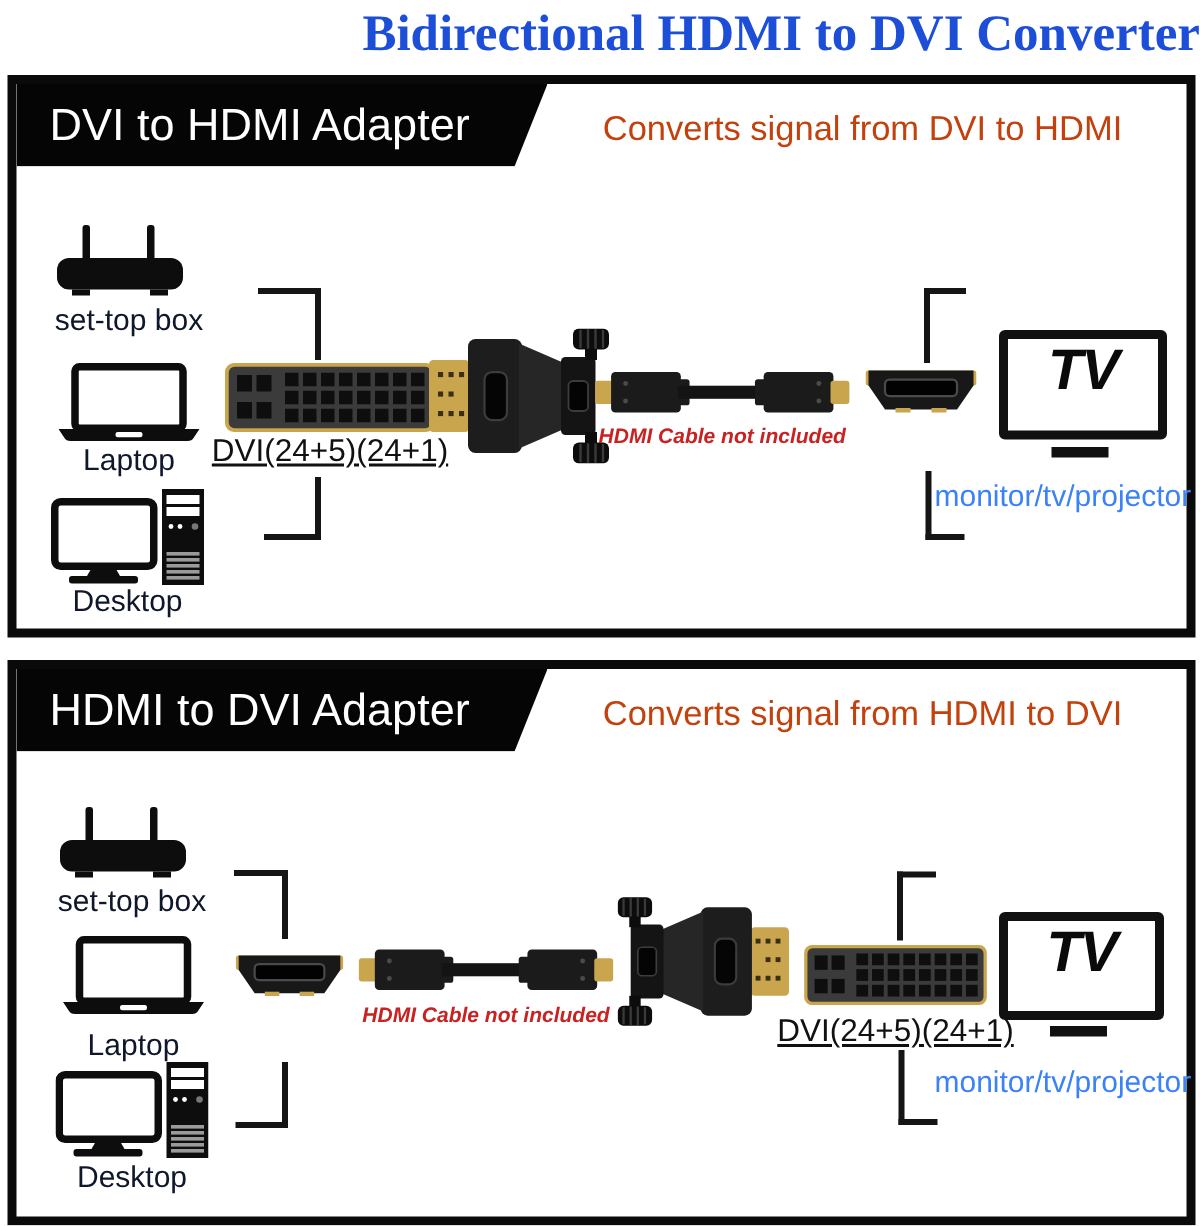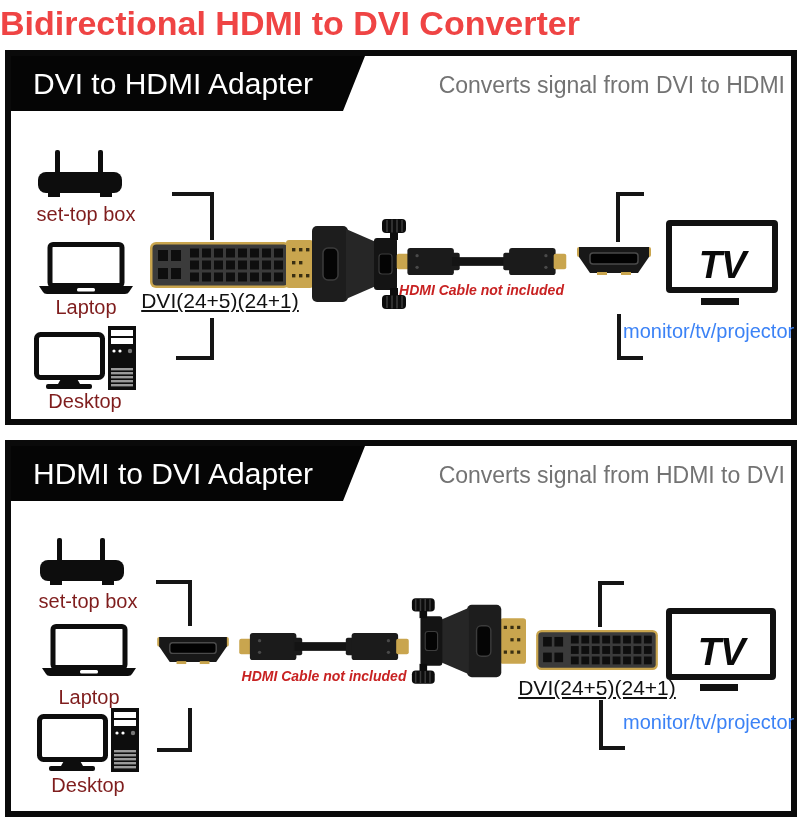--- a/index.html
+++ b/index.html
@@ -1,36 +1,36 @@
 <!DOCTYPE html>
 <html><head>
 <meta charset="utf-8">
 <style>
   html,body{margin:0;padding:0;background:#fff;}
   #stage{position:relative;width:800px;height:817px;background:#fff;overflow:hidden;
          font-family:"Liberation Sans","DejaVu Sans",sans-serif;color:#111;}
   .abs{position:absolute;}
-  #page-title{position:absolute;top:4px;left:0;width:100%;text-align:left;
-              font-size:34px;font-weight:bold;letter-spacing:0px;color:#ef4444;}
+  #page-title{position:absolute;top:4px;left:0;width:100%;text-align:right;
+              font-size:34px;font-weight:bold;letter-spacing:0px;color:#1d4ed8;font-family:Liberation Serif, serif;}
   .panel{position:absolute;left:5px;width:792px;border:6px solid #0a0a0a;background:#fff;box-sizing:border-box;}
   #panel1{top:50px;height:375px;}
   #panel2{top:440px;height:377px;}
   .band{position:absolute;top:0;left:0;height:55px;width:354px;background:#050505;color:#fff;
         font-size:30px;line-height:55px;padding-left:22px;box-sizing:border-box;
         clip-path:polygon(0 0,100% 0,calc(100% - 22px) 100%,0 100%);}
   .sub{position:absolute;top:0;left:354px;right:6px;height:55px;line-height:58px;
-       text-align:right;color:#737373;font-size:23px;}
+       text-align:center;color:#c2410c;font-size:23px;}
   .brand{position:absolute;color:#ea1a8e;font-size:38px;font-weight:bold;letter-spacing:3px;}
-  .lbl{position:absolute;color:#7f1d1d;font-size:20px;text-align:center;white-space:nowrap;}
+  .lbl{position:absolute;color:#0f172a;font-size:20px;text-align:center;white-space:nowrap;}
   .dvilbl{position:absolute;color:#111;font-size:21px;text-align:center;white-space:nowrap;text-decoration:underline;}
   .line{position:absolute;background:#151515;}
   .note{position:absolute;color:#c82222;font-size:14px;font-weight:bold;font-style:italic;
         text-align:center;white-space:nowrap;}
   .tv{position:absolute;border:6px solid #111;border-radius:4px;background:#fff;box-sizing:border-box;
-      display:flex;align-items:flex-end;justify-content:center;}
+      display:flex;align-items:flex-start;justify-content:center;}
   .tv span{font-style:italic;font-weight:bold;font-size:38px;letter-spacing:-1px;color:#0a0a0a;}
   .tvstand{position:absolute;background:#111;}
   .caption{position:absolute;color:#3b82f6;font-size:20px;white-space:nowrap;text-align:center;}
   svg{display:block;}
 </style>
 </head>
 <body>
 
 <div id="stage">
 

